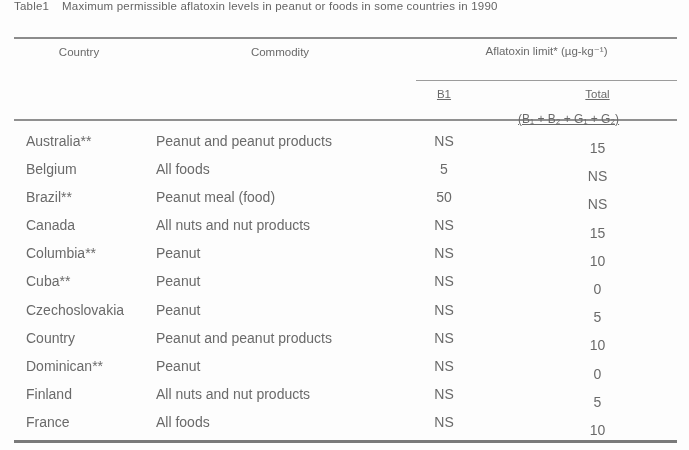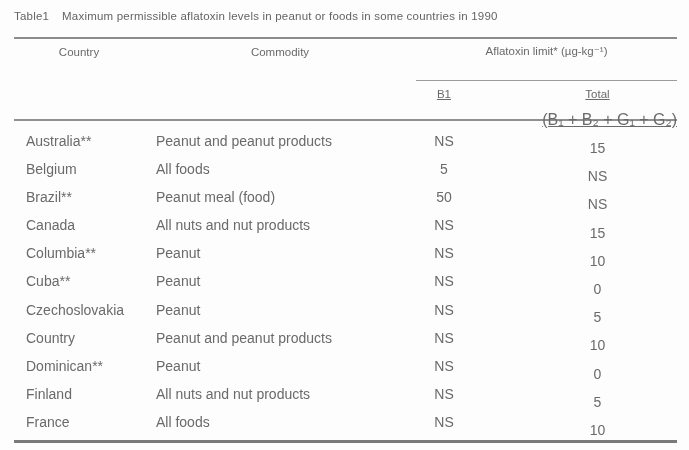--- a/index.html
+++ b/index.html
@@ -6,21 +6,20 @@
   html, body {
     width: 689px; height: 450px;
     background: #fdfdfd;
     font-family: "Liberation Sans", "DejaVu Sans", sans-serif;
     color: #6a6a6a;
     overflow: hidden;
   }
   .doc { margin-left: 14px; width: 663px; }
 
   .title-line {
-    padding-top: 10px;
     height: 27px;
     font-size: 11.5px;
     color: #646464;
     letter-spacing: 0.2px;
     white-space: nowrap;
   }
   .title-line .tlabel { margin-right: 13px; }
 
   .rule { background: #8c8c8c; }
   .rule-top { margin-top: 10px; height: 2px; }
@@ -42,22 +41,22 @@
     line-height: 24px;
     text-align: center;
     border-bottom: 1.5px solid #9c9c9c;
   }
   .sub-cols { display: grid; grid-template-columns: 56px 205px; text-decoration: underline; }
   .sub-b1 { line-height: 26px; height: 26px; text-align: center; }
   .sub-total { line-height: 26px; height: 26px; text-align: center; padding-left: 46px; }
   .sub-formula {
     grid-column: 2;
     line-height: 25px; height: 27px;
-    text-align: right; padding-left: 46px;
-    font-size: 16px;
+    text-align: left; padding-left: 46px;
+    font-size: 12px;
   }
 
   .tbody { padding-top: 4px; }
   .trow {
     display: grid;
     grid-template-columns: 130px 272px 56px 205px;
     height: 28.2px;
     align-items: center;
     font-size: 14px;
   }

